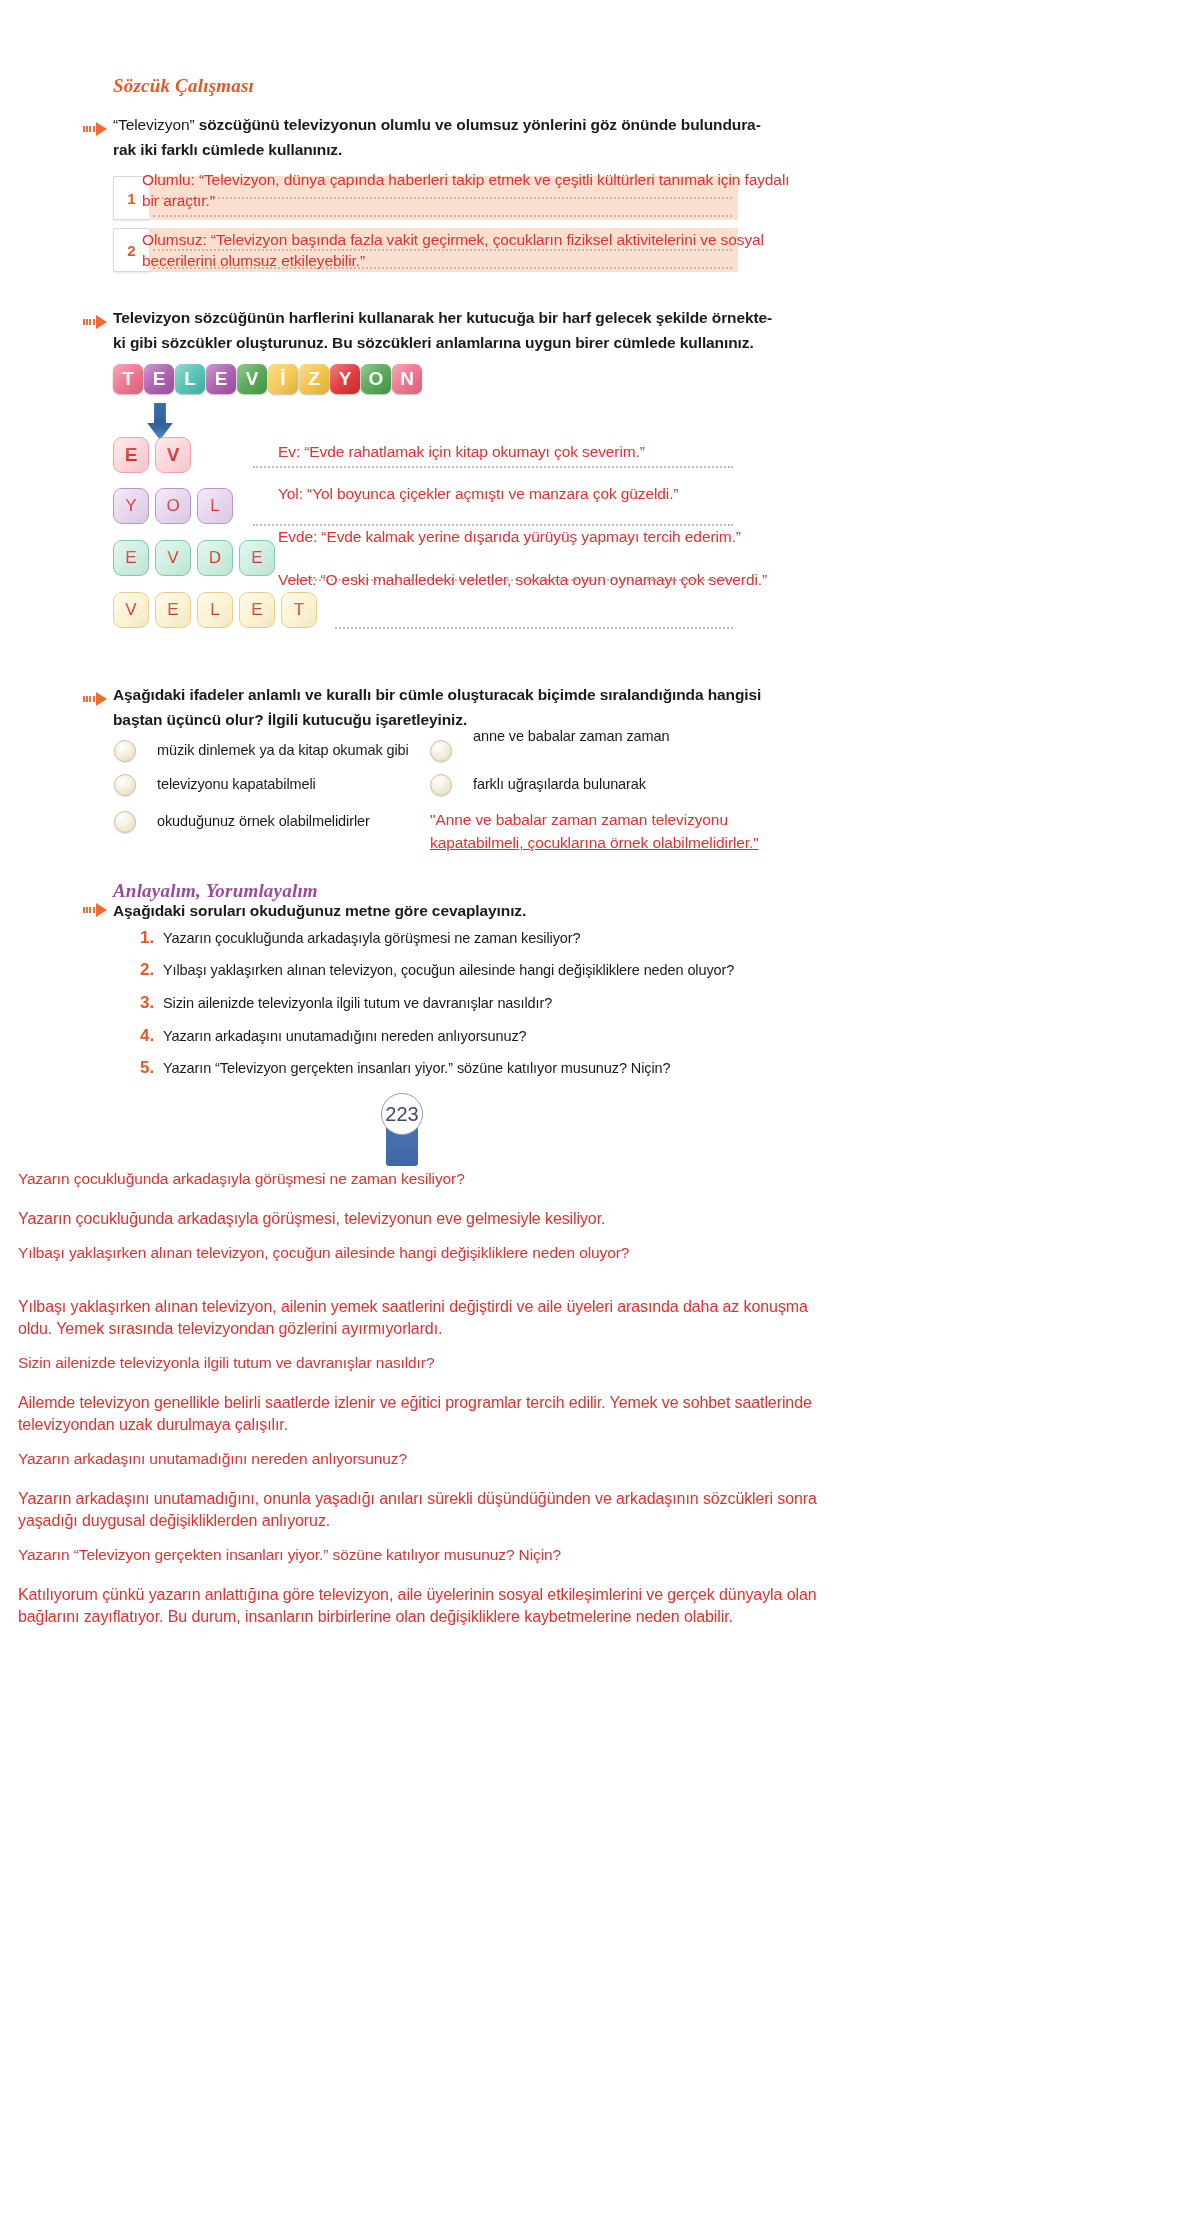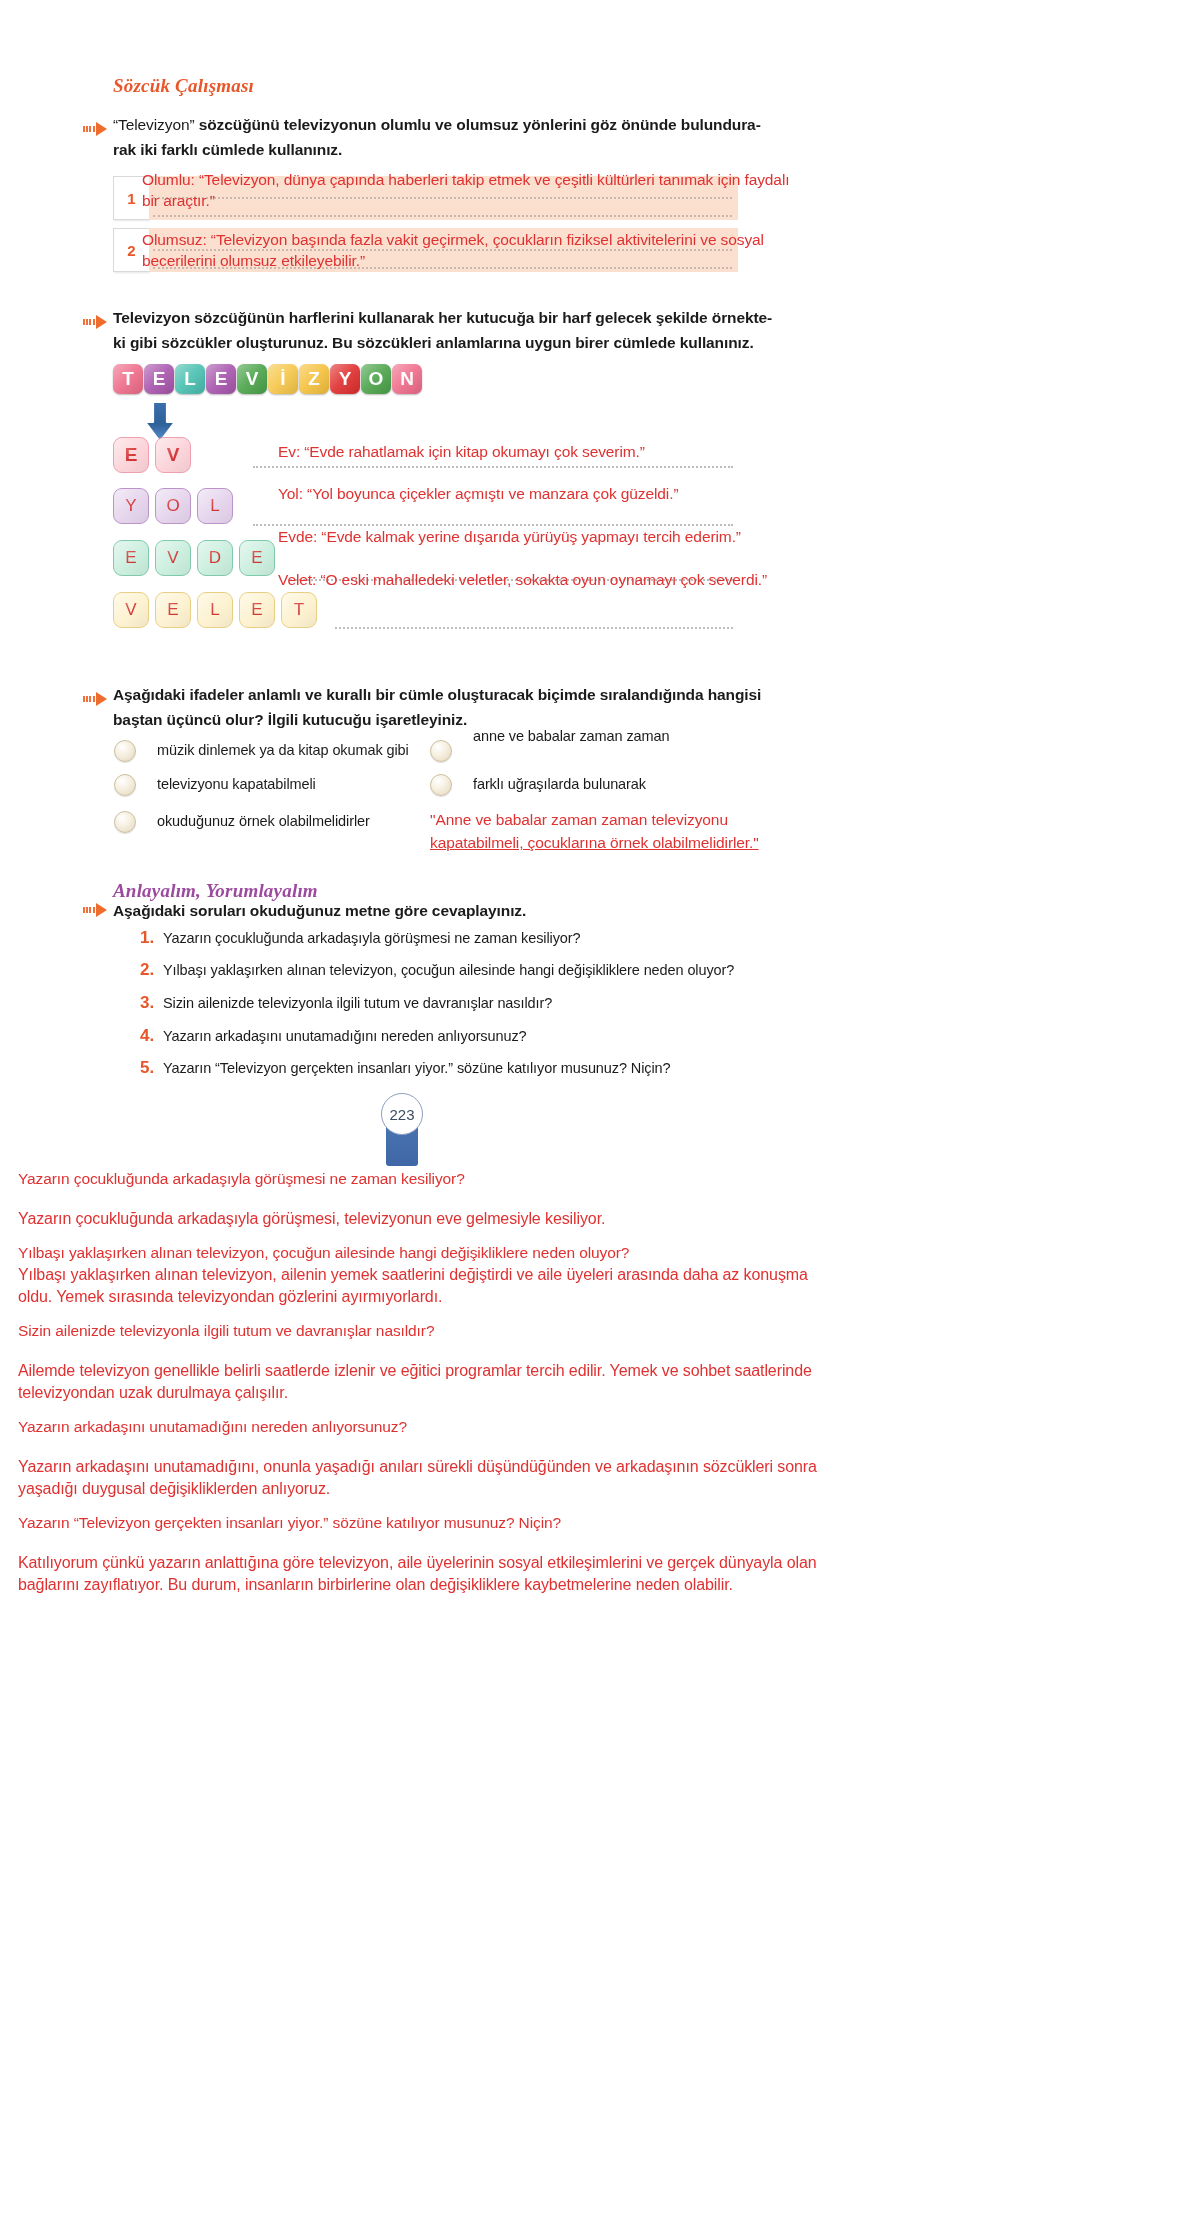--- a/index.html
+++ b/index.html
@@ -171,21 +171,21 @@
     color: #1b1b1b;
     letter-spacing: -0.1px;
   }
 
   
   .pagetab { position: absolute; }
   .pagetab .num {
     position: absolute; left: 0; top: 0;
     width: 44px; height: 44px;
     display:flex; align-items:center; justify-content:center;
-    font-size: 15px; color: #3d4b63;
+    font-size: 20px; color: #3d4b63;
     z-index: 3;
   }
   .pagetab .bar {
     position: absolute; left: 6px; top: 20px;
     width: 32px; height: 54px;
     background: linear-gradient(to bottom,#4c76b5,#3f67a6);
     border-radius: 0 0 3px 3px;
     z-index: 1;
   }
   .pagetab .cap {
@@ -374,21 +374,21 @@
     <div class="cap"></div>
     <div class="num">223</div>
   </div>
 
   <div id="bottom-qa-container" class="qa-block" style="top:1168px;">
       <div class="qa-q" style="margin-top: 0px;">Yazarın çocukluğunda arkadaşıyla görüşmesi ne zaman kesiliyor?</div>
       <div style="margin-top: 18px; margin-bottom: 12px;">
         <div class="qa-a">Yazarın çocukluğunda arkadaşıyla görüşmesi, televizyonun eve gelmesiyle kesiliyor.</div>
       </div>
       <div class="qa-q" style="margin-top: 2px;">Yılbaşı yaklaşırken alınan televizyon, çocuğun ailesinde hangi değişikliklere neden oluyor?</div>
-      <div style="margin-top: 0; margin-bottom: 12px;">
+      <div style="margin-top: 32px; margin-bottom: 12px;">
         <div class="qa-a">Yılbaşı yaklaşırken alınan televizyon, ailenin yemek saatlerini değiştirdi ve aile üyeleri arasında daha az konuşma</div>
         <div class="qa-a">oldu. Yemek sırasında televizyondan gözlerini ayırmıyorlardı.</div>
       </div>
       <div class="qa-q" style="margin-top: 2px;">Sizin ailenizde televizyonla ilgili tutum ve davranışlar nasıldır?</div>
       <div style="margin-top: 18px; margin-bottom: 12px;">
         <div class="qa-a">Ailemde televizyon genellikle belirli saatlerde izlenir ve eğitici programlar tercih edilir. Yemek ve sohbet saatlerinde</div>
         <div class="qa-a">televizyondan uzak durulmaya çalışılır.</div>
       </div>
       <div class="qa-q" style="margin-top: 2px;">Yazarın arkadaşını unutamadığını nereden anlıyorsunuz?</div>
       <div style="margin-top: 18px; margin-bottom: 12px;">

